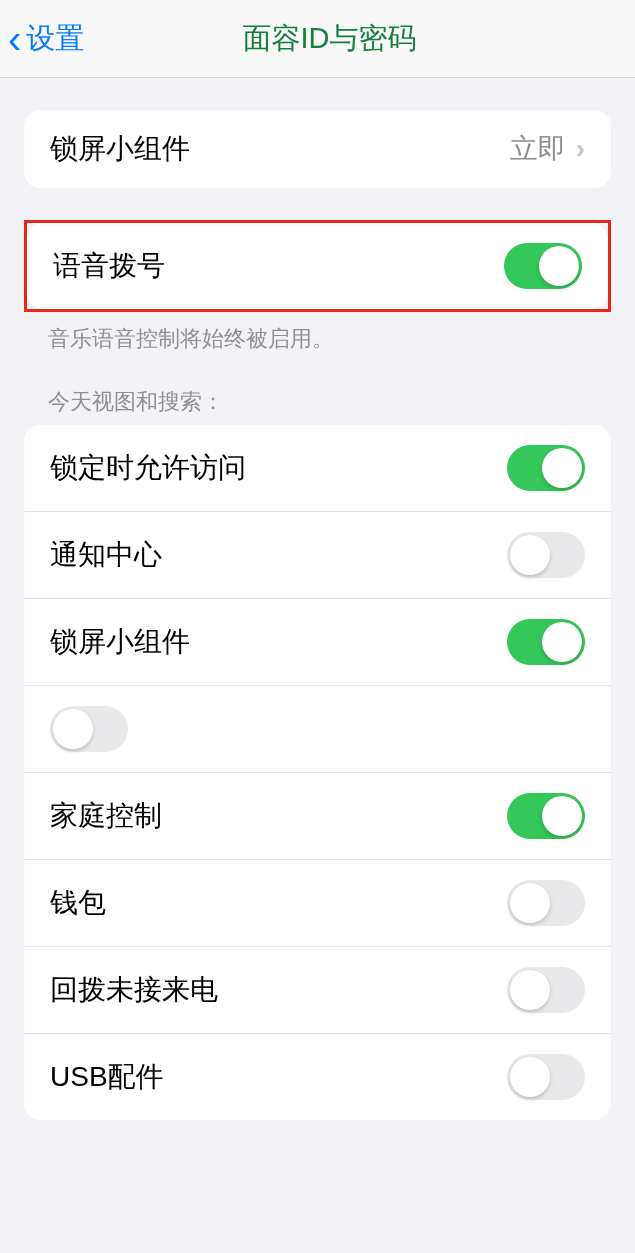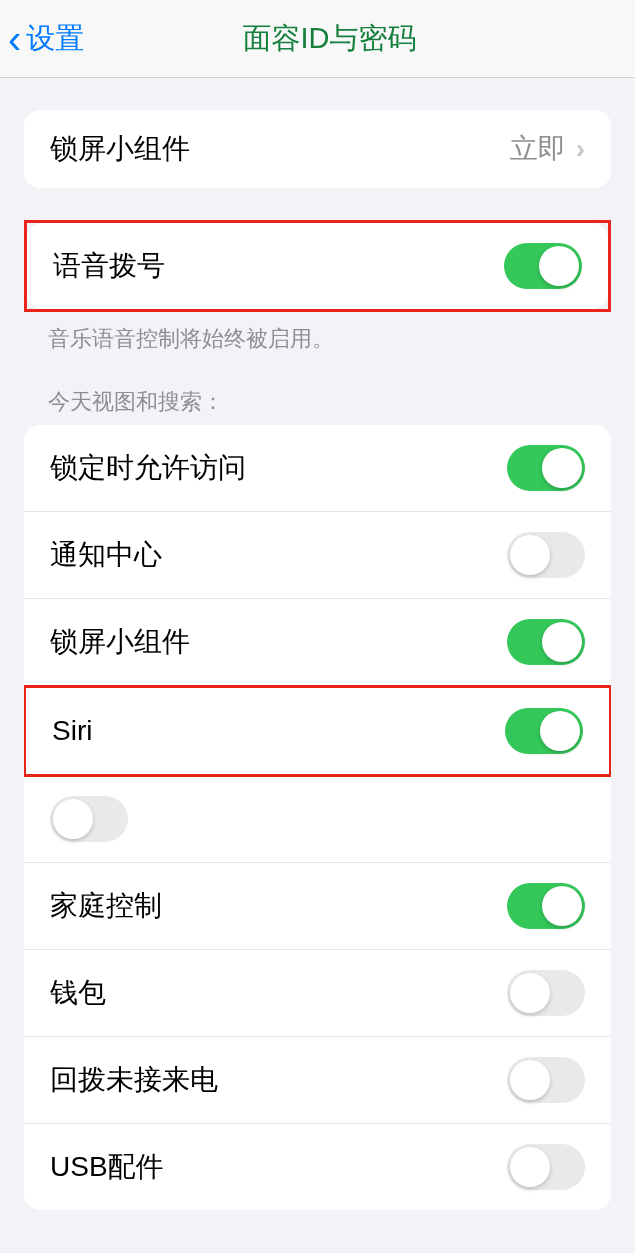--- a/index.html
+++ b/index.html
@@ -222,26 +222,20 @@
         <div class="toggle off">
           <div class="toggle-knob"></div>
         </div>
       </div>
       <div class="section-row">
         <span class="row-label">锁屏小组件</span>
         <div class="toggle on">
           <div class="toggle-knob"></div>
         </div>
       </div>
-      <div class="section-row highlighted">
-        <span class="row-label">Siri</span>
-        <div class="toggle on">
-          <div class="toggle-knob"></div>
-        </div>
-      </div>
       <div class="section-row">
         <div class="toggle off">
           <div class="toggle-knob"></div>
         </div>
       </div>
       <div class="section-row">
         <span class="row-label">家庭控制</span>
         <div class="toggle on">
           <div class="toggle-knob"></div>
         </div>

